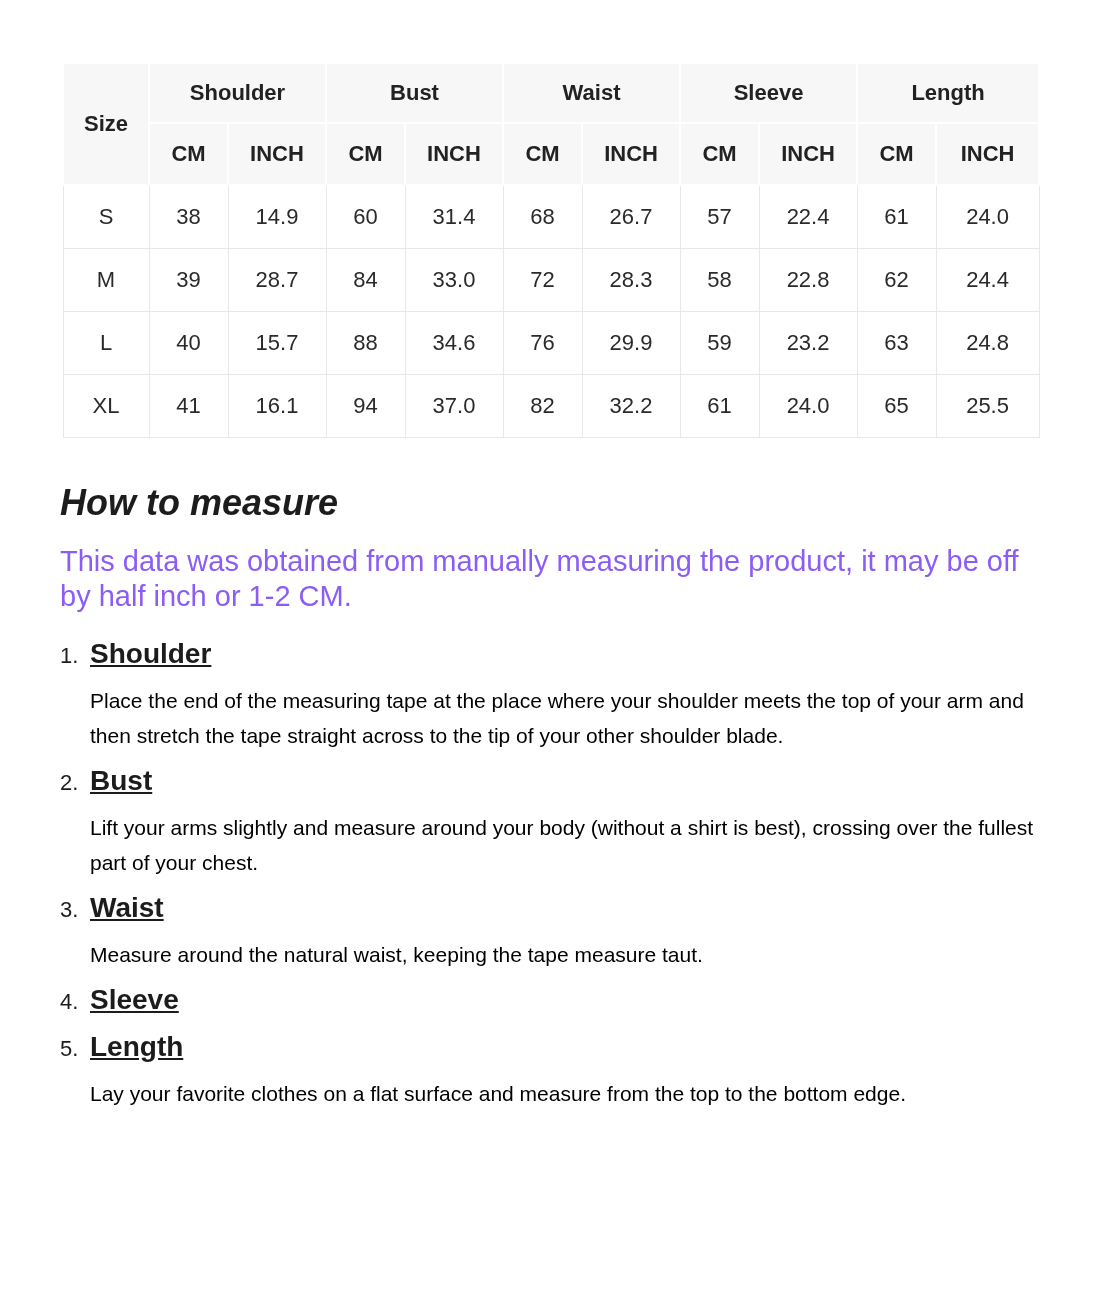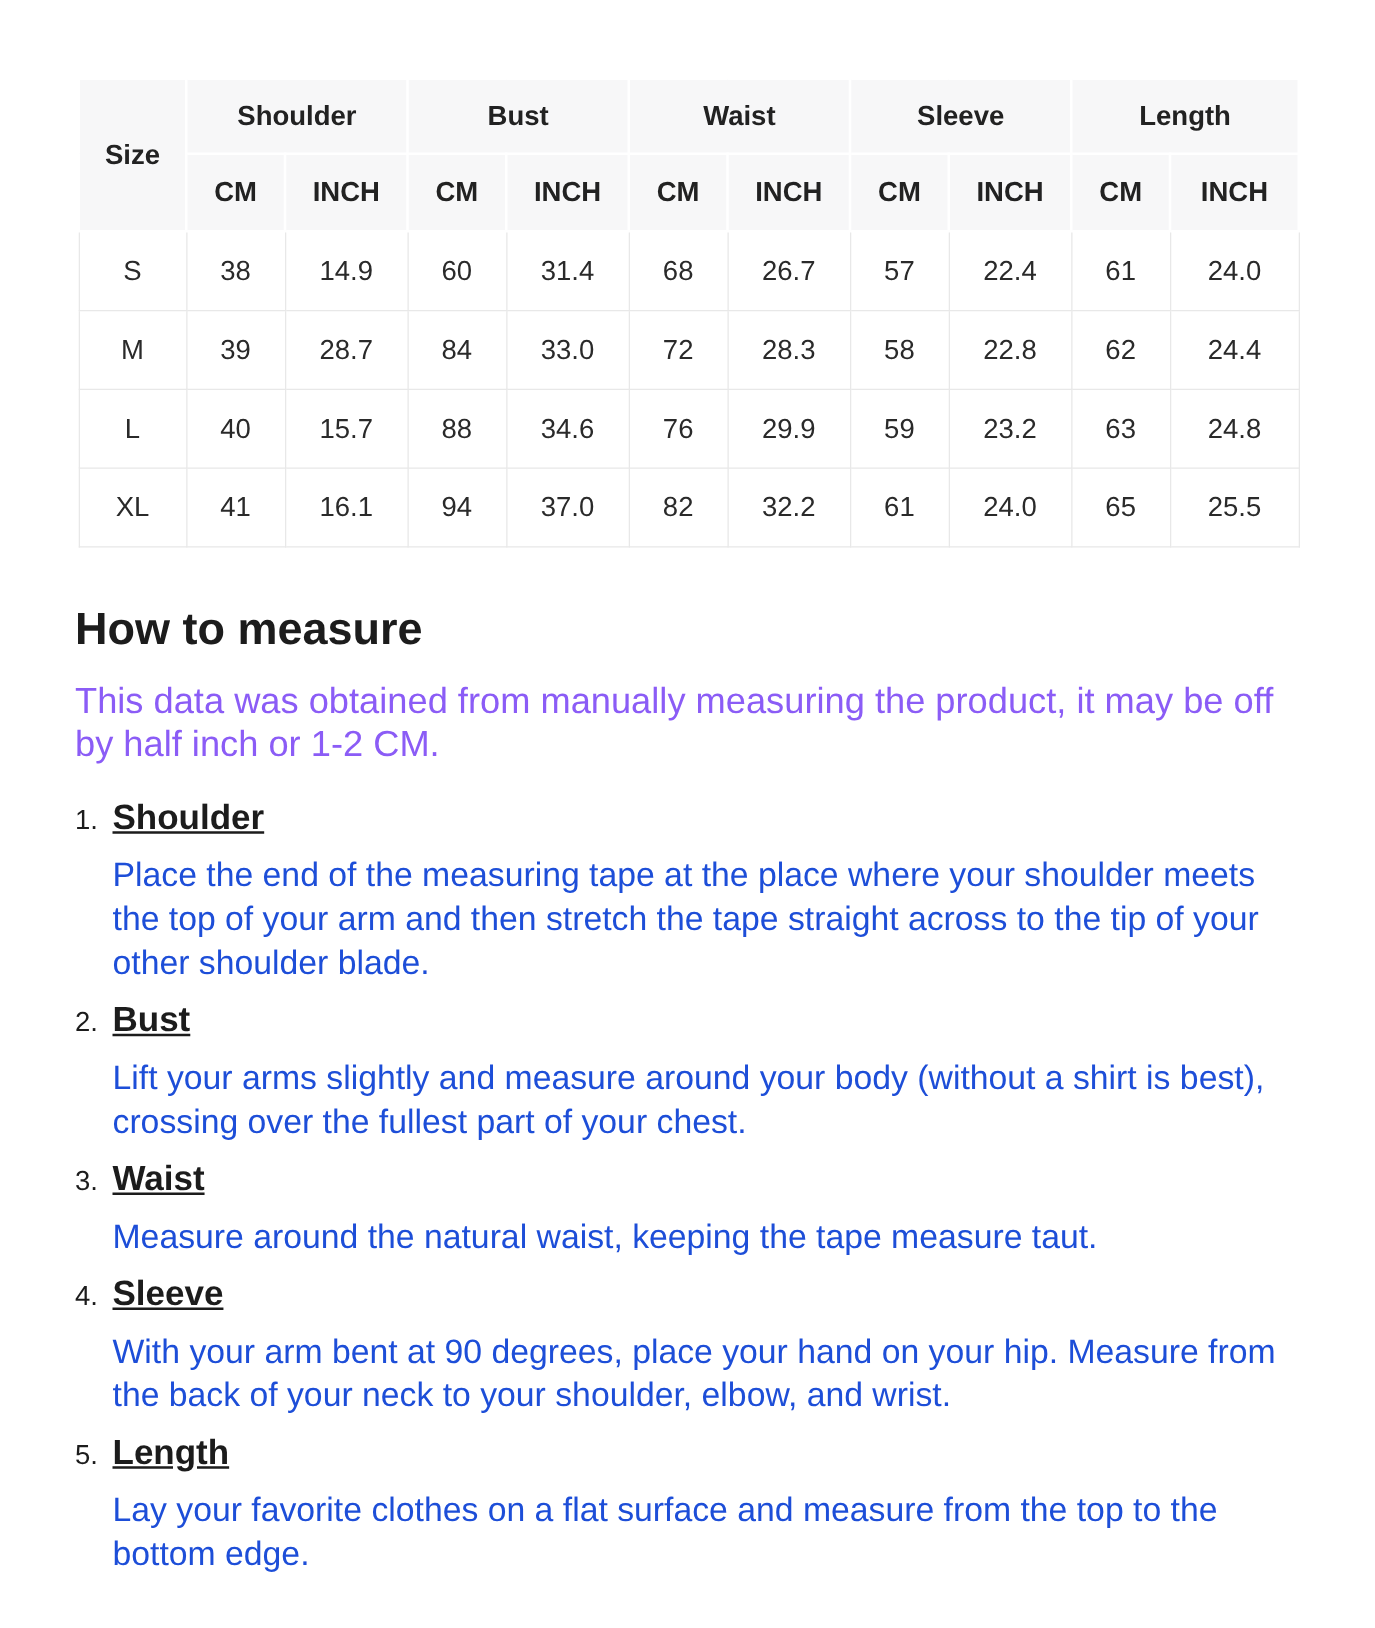--- a/index.html
+++ b/index.html
@@ -48,20 +48,21 @@
   tr.unit-row    { height: 62px; }
   tr.data-row    { height: 63px; }
 
   
   .section-title {
     font-size: 36px;
     font-weight: 700;
     line-height: 42px;
     margin: 44px 0 0 0;
     color: #1c1c1c;
+    font-style: italic;
   }
   .intro {
     font-size: 29px;
     line-height: 35px;
     margin: 20px 0 22px 0;
     max-width: 981px;
     color: #8b5cf6;
   }
   .steps { margin-top: 10px; }
   .step-term {
@@ -75,27 +76,27 @@
   }
   .step-num {
     display: inline-block;
     width: 30px;
     margin-left: -30px;
     font-size: 22px;
     font-weight: 400;
     color: #1c1c1c;
   }
   .step-desc {
-    font-size: 27px;
+    font-size: 21px;
     font-weight: 400;
     line-height: 35px;
     margin: 10px 0;
     margin-left: 30px;
     max-width: 951px;
-    color: #1d4ed8;
+    color: #000000;
   }
 </style>
 </head>
 <body>
 
 <div class="page">
 
   <table class="size-chart">
     <colgroup>
       <col style="width:86px">
@@ -212,21 +213,20 @@
       <div class="step-term">
         <span class="step-num">3.</span><span>Waist</span>
       </div>
       <div class="step-desc">Measure around the natural waist, keeping the tape measure taut.</div>
     </div>
 
     <div class="step">
       <div class="step-term">
         <span class="step-num">4.</span><span>Sleeve</span>
       </div>
-      <div class="step-desc">With your arm bent at 90 degrees, place your hand on your hip. Measure from the back of your neck to your shoulder, elbow, and wrist.</div>
     </div>
 
     <div class="step">
       <div class="step-term">
         <span class="step-num">5.</span><span>Length</span>
       </div>
       <div class="step-desc">Lay your favorite clothes on a flat surface and measure from the top to the bottom edge.</div>
     </div>
 
   </div>

